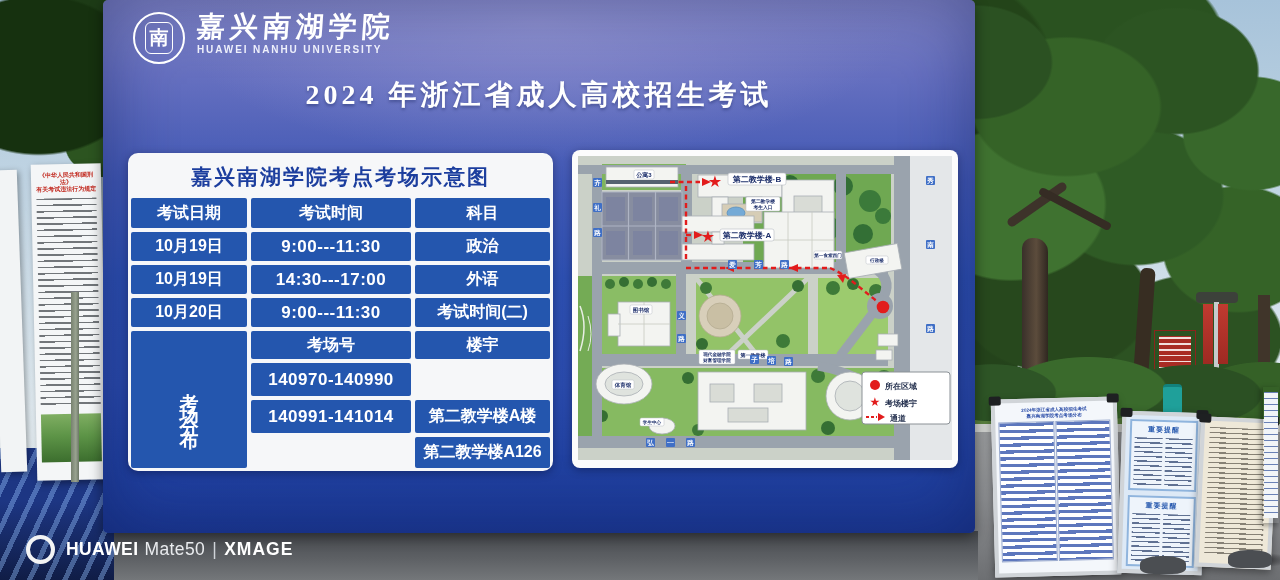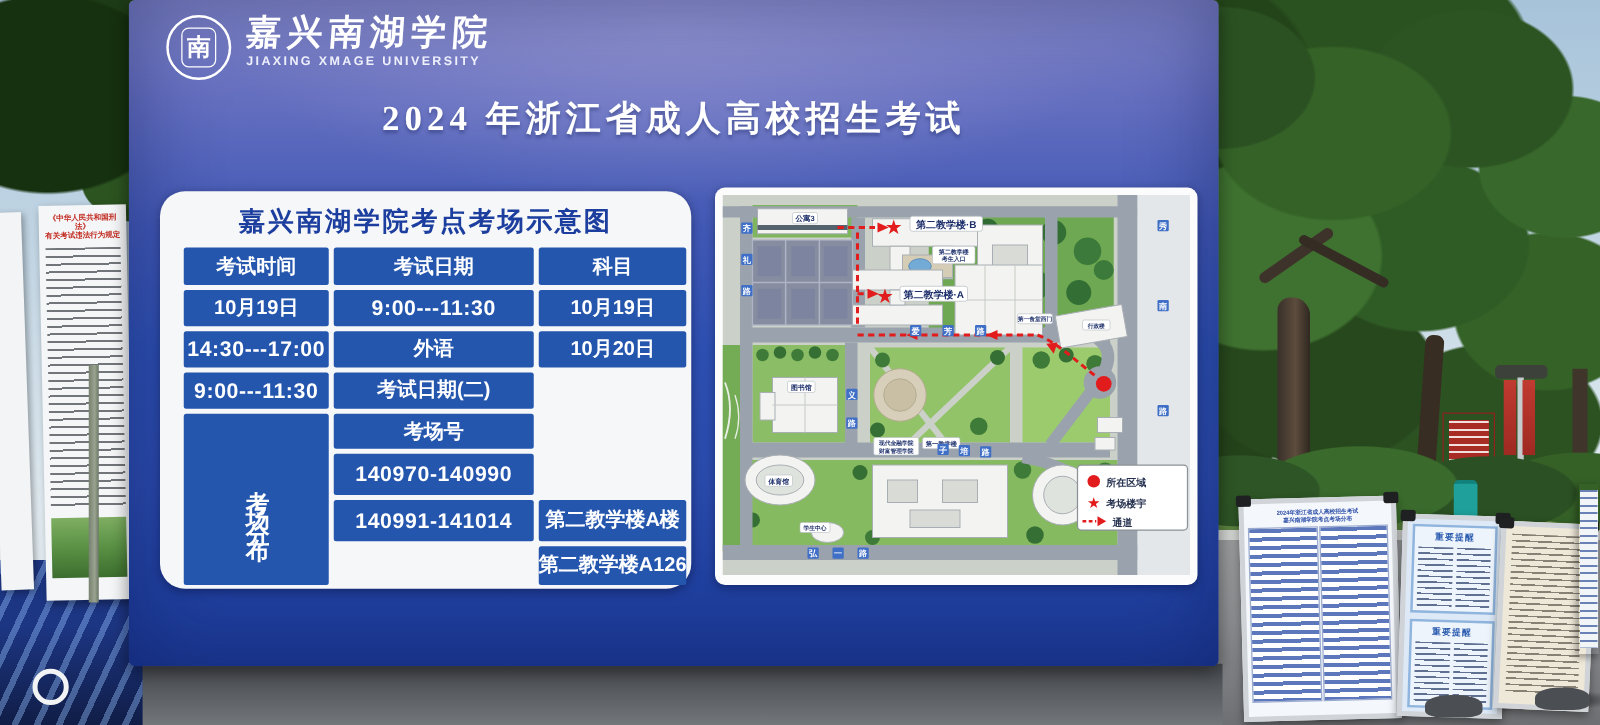--- a/index.html
+++ b/index.html
@@ -85,22 +85,22 @@
   .seal-inner{width:26px;height:30px;border:1.8px solid #fff;border-radius:6px;display:flex;align-items:center;justify-content:center;
     color:#fff;font-family:"Liberation Serif",serif;font-weight:bold;font-size:19px;}
   .uni-names{margin-left:12px;}
   .uni-cn{color:#fff;font-family:"Liberation Serif",serif;font-weight:bold;font-size:28px;letter-spacing:5px;transform:skewX(-4deg);line-height:30px;}
   .uni-en{color:#eef0fb;font-size:10px;letter-spacing:1.9px;margin-top:2px;font-weight:bold;}
   .main-title{left:0;top:76px;width:872px;text-align:center;color:#fff;
     font-family:"Liberation Serif",serif;font-weight:bold;font-size:28px;letter-spacing:4px;
     text-shadow:0 2px 3px rgba(10,20,70,.35);}
 
   
-  .schedule-panel{left:25px;top:153px;width:425px;height:318px;background:#f6f7f9;border-radius:20px;
-    box-shadow:0 2px 8px rgba(0,0,30,.35);padding:8px 19px;box-sizing:border-box;}
+  .schedule-panel{left:25px;top:153px;width:425px;height:318px;background:#f6f7f9;border-radius:10px;
+    box-shadow:0 2px 8px rgba(0,0,30,.35);padding:8px 3px;box-sizing:border-box;}
   .panel-title{text-align:center;color:#1c3e9e;font-weight:800;font-size:21px;letter-spacing:2px;margin:2px 0 7px 0;}
   .sched-grid{display:grid;grid-template-columns:116px 160px 1fr;
     grid-template-rows:30px 29px 29px 29px 28px 33px 33px 31px;gap:4px;}
   .cell{background:#2456ae;color:#fff;display:flex;align-items:center;justify-content:center;
     font-weight:bold;font-size:16px;border-radius:2px;white-space:nowrap;}
   .cell.time{font-size:17px;letter-spacing:.5px;}
   .cell.merged{grid-column:1;grid-row:5/9;writing-mode:vertical-lr;text-orientation:upright;
     font-size:19px;letter-spacing:13px;padding-top:6px;box-sizing:border-box;}
 
   
@@ -176,46 +176,48 @@
   <div class="abs pole"></div>
 
   <div class="abs billboard">
 
     <div class="abs logo-group">
       <div class="seal">
         <div class="seal-inner">南</div>
       </div>
       <div class="uni-names">
         <div class="uni-cn">嘉兴南湖学院</div>
-        <div class="uni-en">JIAXING XMAGE UNIVERSITY</div>
+        <div class="uni-en">HUAWEI NANHU UNIVERSITY</div>
       </div>
     </div>
 
     <div class="abs main-title">2024 年浙江省成人高校招生考试</div>
 
     <div class="abs schedule-panel">
       <div class="panel-title">嘉兴南湖学院考点考场示意图</div>
       <div class="sched-grid">
+        <div class="cell">考试日期</div>
         <div class="cell">考试时间</div>
-        <div class="cell">考试日期</div>
         <div class="cell">科目</div>
 
         <div class="cell">10月19日</div>
         <div class="cell time">9:00---11:30</div>
+        <div class="cell">政治</div>
 
         <div class="cell">10月19日</div>
         <div class="cell time">14:30---17:00</div>
         <div class="cell">外语</div>
 
         <div class="cell">10月20日</div>
         <div class="cell time">9:00---11:30</div>
-        <div class="cell">考试日期(二)</div>
+        <div class="cell">考试时间(二)</div>
 
         <div class="cell merged">考场分布</div>
         <div class="cell" style="grid-column:2">考场号</div>
+        <div class="cell" style="grid-column:3">楼宇</div>
 
         <div class="cell time" style="grid-column:2">140970-140990</div>
 
         <div class="cell time" style="grid-column:2">140991-141014</div>
         <div class="cell" style="grid-column:3">第二教学楼A楼</div>
 
         <div class="cell" style="grid-column:3">第二教学楼A126</div>
       </div>
     </div>
 
@@ -471,15 +473,21 @@
 
   <div class="abs stand stand3">
     <div class="doc-lines"></div>
   </div>
   <div class="abs sandbag" style="left:1140px;top:556px;width:46px;height:18px;"></div>
   <div class="abs sandbag" style="left:1228px;top:550px;width:44px;height:18px;"></div>
   <div class="abs posterR-sliver"></div>
 
   <div class="abs watermark">
     <div class="wm-ring"></div>
+    <div class="wm-text">
+      <span class="wm-brand">HUAWEI</span>
+      <span class="wm-model">Mate50</span>
+      <span class="wm-sep">|</span>
+      <span class="wm-tech">XMAGE</span>
+    </div>
   </div>
 
 </div>
 
 </body></html>

